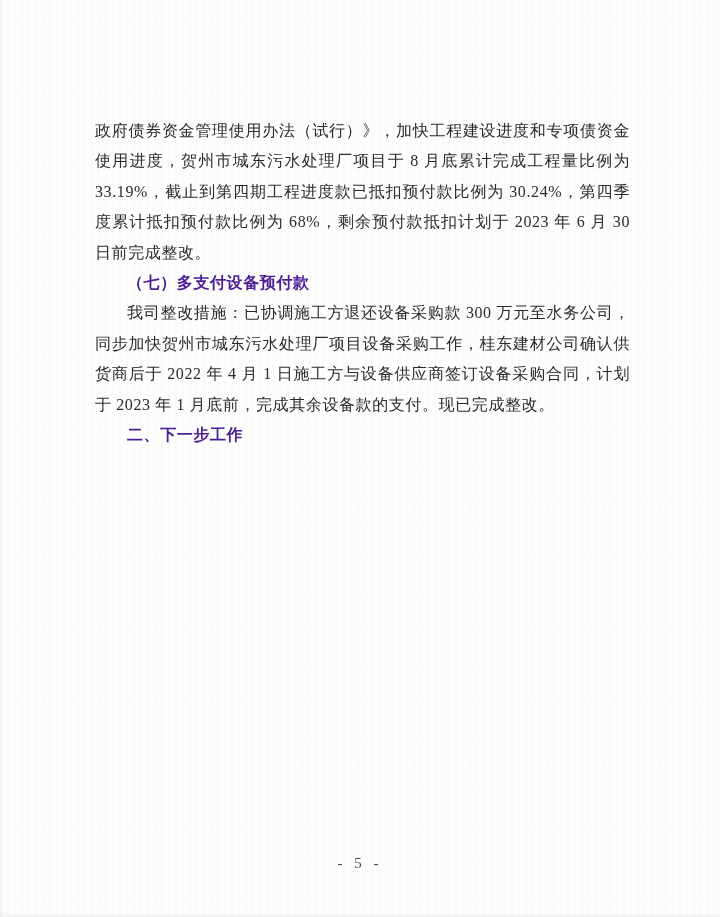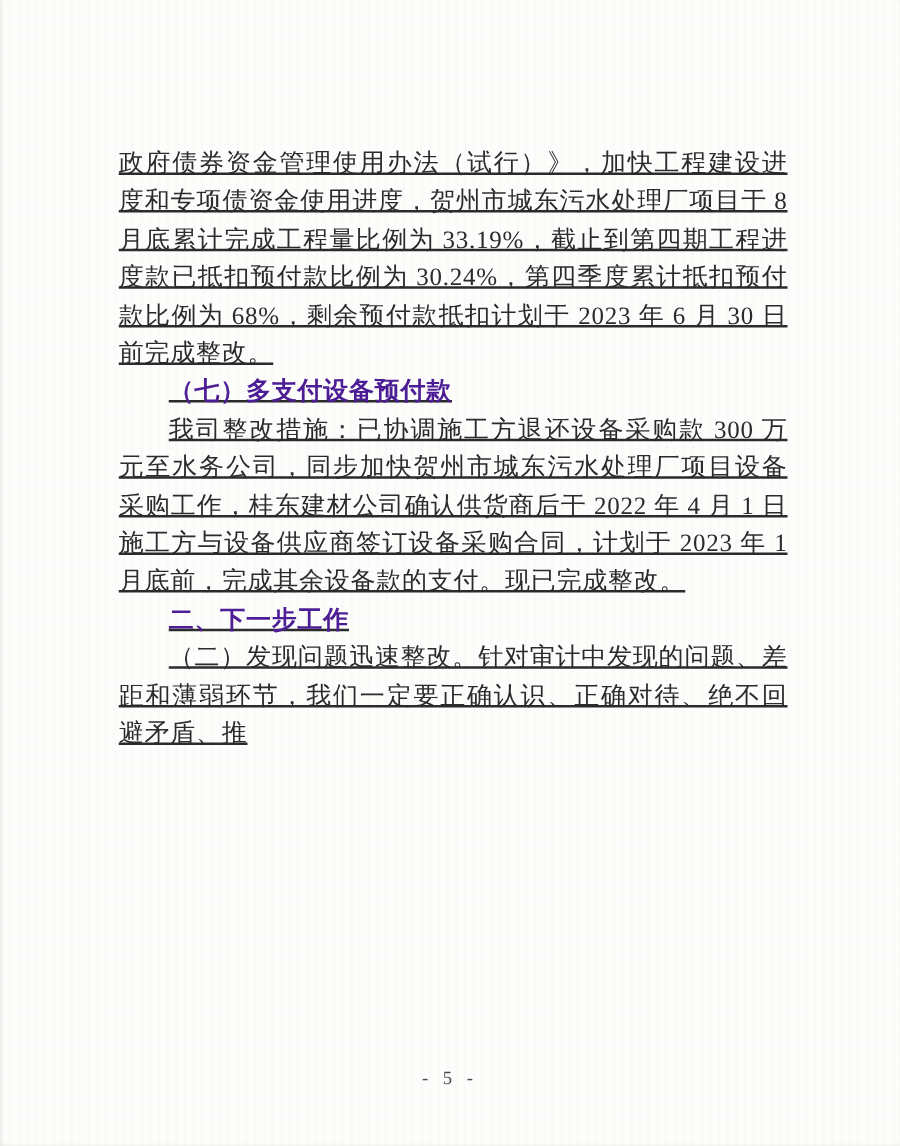--- a/index.html
+++ b/index.html
@@ -30,24 +30,23 @@
       repeating-linear-gradient(0deg, rgba(0,0,0,0.008) 0 1px, transparent 1px 9px);
     pointer-events: none;
   }
 
   .content {
     position: absolute;
     top: 116px;
     left: 95px;
     width: 535px;
     color: #2b2b2b;
-    font-size: 20px;
+    font-size: 16px;
     line-height: 30.4px;
     letter-spacing: 0.6px;
-    text-decoration: underline;
   }
 
   .para {
     text-align: justify;
     text-justify: inter-ideograph;
     text-indent: 2em;
   }
 
   .para.no-indent {
     text-indent: 0;
@@ -81,19 +80,18 @@
     <p class="para no-indent">政府债券资金管理使用办法（试行）》，加快工程建设进度和专项债资金使用进度，贺州市城东污水处理厂项目于 8 月底累计完成工程量比例为 33.19%，截止到第四期工程进度款已抵扣预付款比例为 30.24%，第四季度累计抵扣预付款比例为 68%，剩余预付款抵扣计划于 2023 年 6 月 30 日前完成整改。</p>
 
     <p class="heading">（七）多支付设备预付款</p>
 
 
     <p class="para">我司整改措施：已协调施工方退还设备采购款 300 万元至水务公司，同步加快贺州市城东污水处理厂项目设备采购工作，桂东建材公司确认供货商后于 2022 年 4 月 1 日施工方与设备供应商签订设备采购合同，计划于 2023 年 1 月底前，完成其余设备款的支付。现已完成整改。</p>
 
     <p class="heading">二、下一步工作</p>
 
 
-    <p class="para">（二）发现问题迅速整改。针对审计中发现的问题、差距和薄弱环节，我们一定要正确认识、正确对待、绝不回避矛盾、推</p>
 
   </div>
 
   <div class="page-number">- 5 -</div>
 
 </div>
 
 </body></html>

